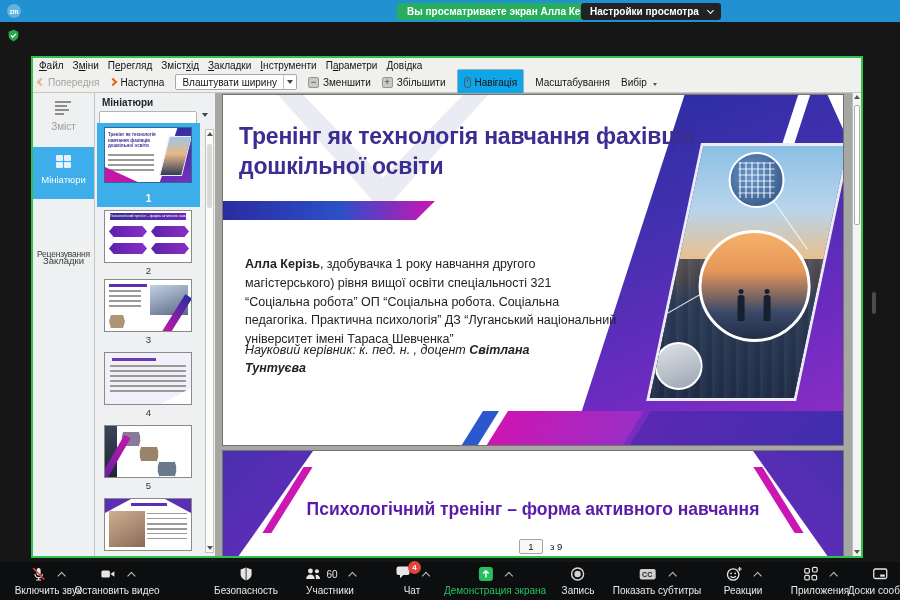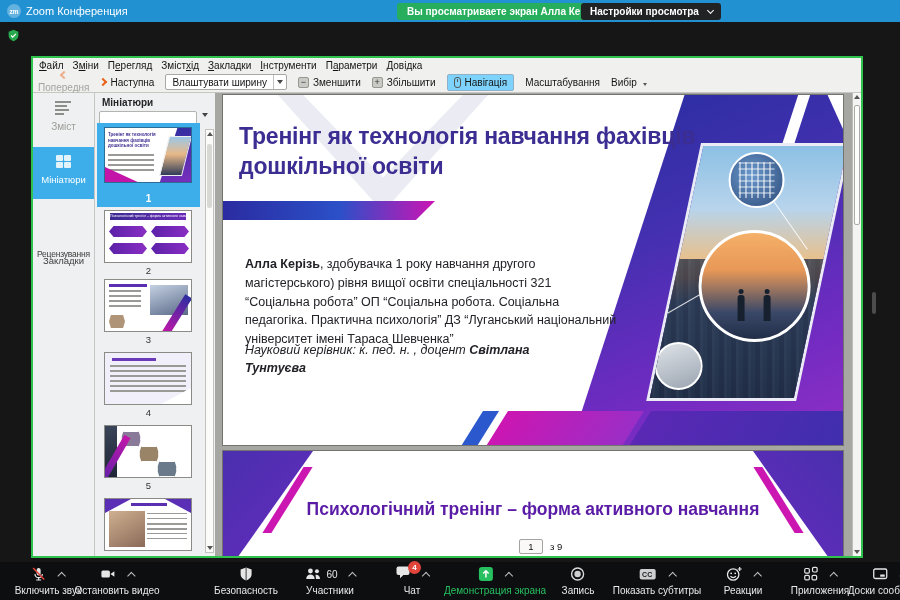--- a/index.html
+++ b/index.html
@@ -25,32 +25,32 @@
     border:2px solid #2fc24c; background:#eff0f1; }
   .menubar { position:absolute; left:0; top:0; width:828px; height:14px; background:#f0f0ef;
     font-size:10px; color:#141414; padding-left:6px; display:flex; align-items:center; }
   .menu-item { margin-right:9px; white-space:nowrap; }
   .accel { text-decoration:underline; }
 
   .toolbar { position:absolute; left:0; top:14px; width:828px; height:21px; background:#f0f0ef;
     border-bottom:1px solid #c6c6c2; display:flex; align-items:center; padding-left:5px; gap:11px;
     font-size:10px; color:#141414; }
   .tbtn { display:flex; align-items:center; gap:4px; white-space:nowrap; }
-  .tbtn.disabled { color:#a3a39f;flex-direction:column; }
+  .tbtn.disabled { color:#a3a39f; }
   .chevL,.chevR { width:6px; height:6px; border-left:2px solid #e8641a; border-bottom:2px solid #e8641a; }
   .chevL { transform:rotate(45deg); } .chevR { transform:rotate(-135deg); }
   .chev-dim { opacity:.45; }
   .fitbox { display:flex; align-items:center; height:16px; background:#fff; border:1px solid #a8a8a4; border-radius:2px; }
   .fitbox .lbl { padding:16px 6px; }
   .fitbox .arrow { width:13px; height:100%; border-left:1px solid #c0c0bc; display:flex; align-items:center; justify-content:center; }
   .tri-down { width:0; height:0; border-left:3px solid transparent; border-right:3px solid transparent; border-top:4px solid #444; }
   .zicon { width:11px; height:11px; background:#c9c9c5; border:1px solid #97978f; border-radius:2px;
     font-size:9px; line-height:9px; text-align:center; color:#333; }
-  .navbtn { display:flex; align-items:center; gap:4px; height:17px; padding:0 6px;
-    border:1px solid #8fb0c8; background:#7dd3fc; border-radius:2px; }
+  .navbtn { display:flex; align-items:center; gap:4px; height:26px; padding:0 6px;
+    border:1px solid #8fb0c8; background:#0ea5e9; border-radius:2px; }
   .mouse-ico { width:7px; height:11px; border:1px solid #555; border-radius:3px; position:relative; }
   .mouse-ico:before { content:""; position:absolute; left:50%; top:1px; width:1px; height:3px; background:#555; }
   .mini-tri { width:0; height:0; border-left:2.5px solid transparent; border-right:2.5px solid transparent;
     border-top:3px solid #555; margin-left:2px; margin-top:5px; }
 
   
   .tabstrip { position:absolute; left:0; top:35px; width:62px; height:463px; background:#eff0f1; border-right:1px solid #c6c6c2; }
   .tab { position:absolute; left:0; width:61px; text-align:center; }
   .tab-zmist { top:4px; height:48px; }
   .lines-ico { width:18px; margin:4px auto 6px; }
@@ -199,21 +199,20 @@
   .bb-count { font-size:10px; color:#e8e8e8; }
   .bb-badge { position:absolute; top:-3px; right:-10px; min-width:13px; height:13px; border-radius:7px;
     background:#e0443a; color:#fff; font-size:8px; line-height:13px; padding:0 2px; font-weight:bold; }
   .side-handle { position:absolute; left:872px; top:292px; width:4px; height:22px; background:#4c4c4c; border-radius:2px; }
 </style>
 </head>
 <body>
 
 <div class="topbar">
   <div class="zm-logo">zm</div>
-  <div class="tb-title">Zoom Конференция</div>
   <div class="banner">Вы просматриваете экран Алла Керізь</div>
   <div class="settings-btn">
     <span>Настройки просмотра</span>
     <span class="chev-down"></span>
   </div>
 </div>
 
 <div class="shield-badge">
   <svg width="13" height="13" viewBox="0 0 16 16">
       <path d="M8 1 L14 3.4 V8 c0 3.6-2.6 5.6-6 7 C4.6 13.6 2 11.6 2 8 V3.4 Z" fill="#28a94d"></path>

